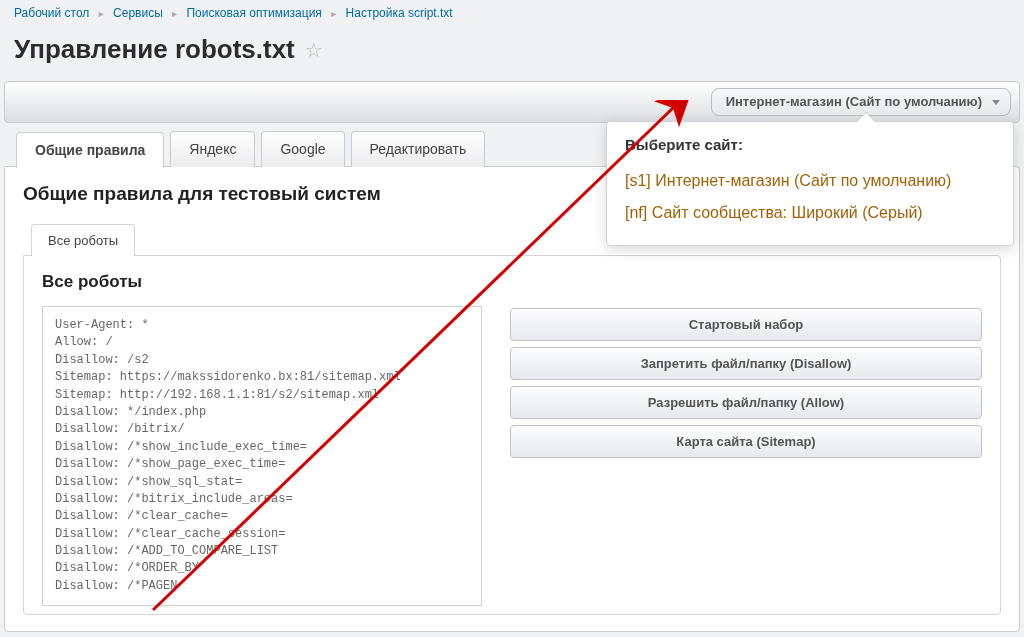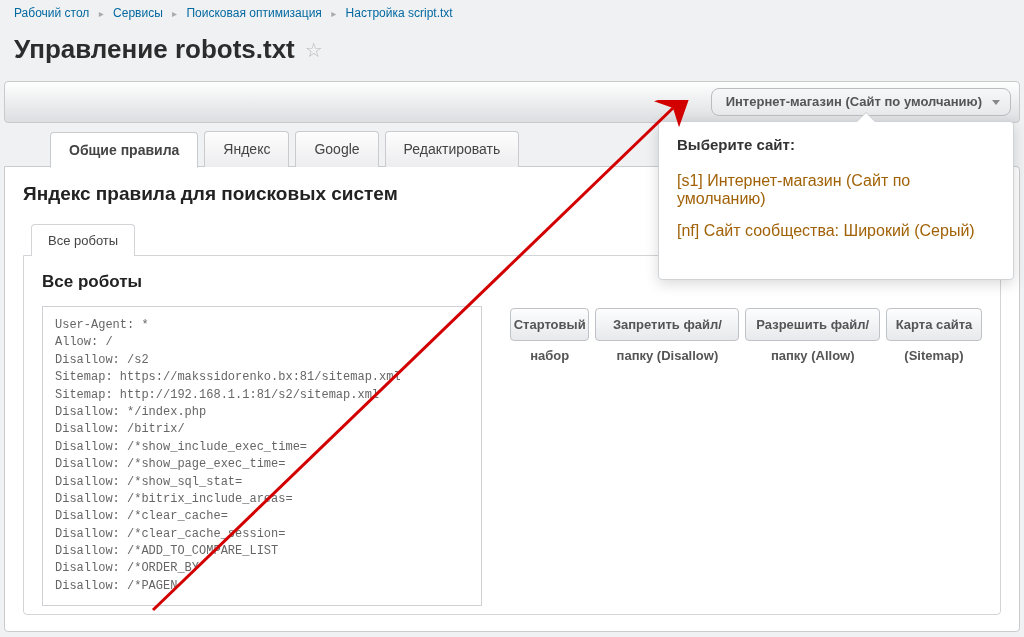--- a/index.html
+++ b/index.html
@@ -54,27 +54,27 @@
   }
   .site-selector .caret {
     position: absolute; right: 10px; top: 11px;
     width: 0; height: 0; border-left: 4px solid transparent;
     border-right: 4px solid transparent; border-top: 5px solid #888;
   }
   .dropdown-panel {
     position: absolute;
     right: 10px;
     top: 121px;
-    width: 356px;
+    width: 408px;
     background: #fff;
     border: 1px solid #d0d3d6;
     border-radius: 4px;
     box-shadow: 0 4px 14px rgba(0,0,0,0.15);
     z-index: 50;
-    padding: 14px 18px 32px 18px;
+    padding: 14px 18px 16px 18px;
   }
   .dropdown-panel::before {
     content: "";
     position: absolute;
     top: -9px; right: 138px;
     width: 0; height: 0;
     border-left: 9px solid transparent;
     border-right: 9px solid transparent;
     border-bottom: 9px solid #fff;
     filter: drop-shadow(0 -1px 0 #ccc);
@@ -101,21 +101,20 @@
     font-size: 14px;
     color: #444;
     cursor: pointer;
   }
   .top-tab.active {
     background: #fff;
     font-weight: bold;
     border-bottom: 1px solid #fff;
     position: relative;
     top: 1px;
-    margin-left: 34px;
   }
   .panel {
     background: #fff;
     border: 1px solid #c9cbcf;
     border-radius: 0 4px 4px 4px;
     margin-top: -1px;
     padding: 16px 18px;
     position: relative;
     z-index: 1;
   }
@@ -147,21 +146,21 @@
     border: 1px solid #cfd1d4;
     background: #fff;
     padding: 10px 12px;
     font-family: "Courier New", monospace;
     font-size: 12px;
     color: #666;
     line-height: 1.45;
     white-space: pre;
     overflow: hidden;
   }
-  .action-col { flex: 1; display: flex; flex-direction: row; gap: 6px; padding-top: 2px; }
+  .action-col { flex: 1; display: flex; flex-direction: column; gap: 6px; padding-top: 2px; }
   .action-btn {
     height: 33px;
     background: linear-gradient(#fdfdfe, #e7e9ec);
     border: 1px solid #bfc2c6;
     border-radius: 4px;
     color: #555;
     font-size: 13px;
     font-weight: bold;
     cursor: pointer;
     text-align: center;
@@ -208,21 +207,21 @@
 
 <div class="main-area">
   <div class="top-tabs">
     <div class="top-tab active">Общие правила</div>
     <div class="top-tab">Яндекс</div>
     <div class="top-tab">Google</div>
     <div class="top-tab">Редактировать</div>
   </div>
 
   <div class="panel">
-    <h2>Яндекс правила для поисковых систем</h2>
+    <h2>Общие правила для тестовый систем</h2>
 
     <div class="inner-tab-wrap">
       <div class="inner-tab">Все роботы</div>
     </div>
     <div class="inner-panel">
       <h3>Все роботы</h3>
       <div class="content-row">
         <div class="code-box">User-Agent: *
 Allow: /
 Disallow: /s2

